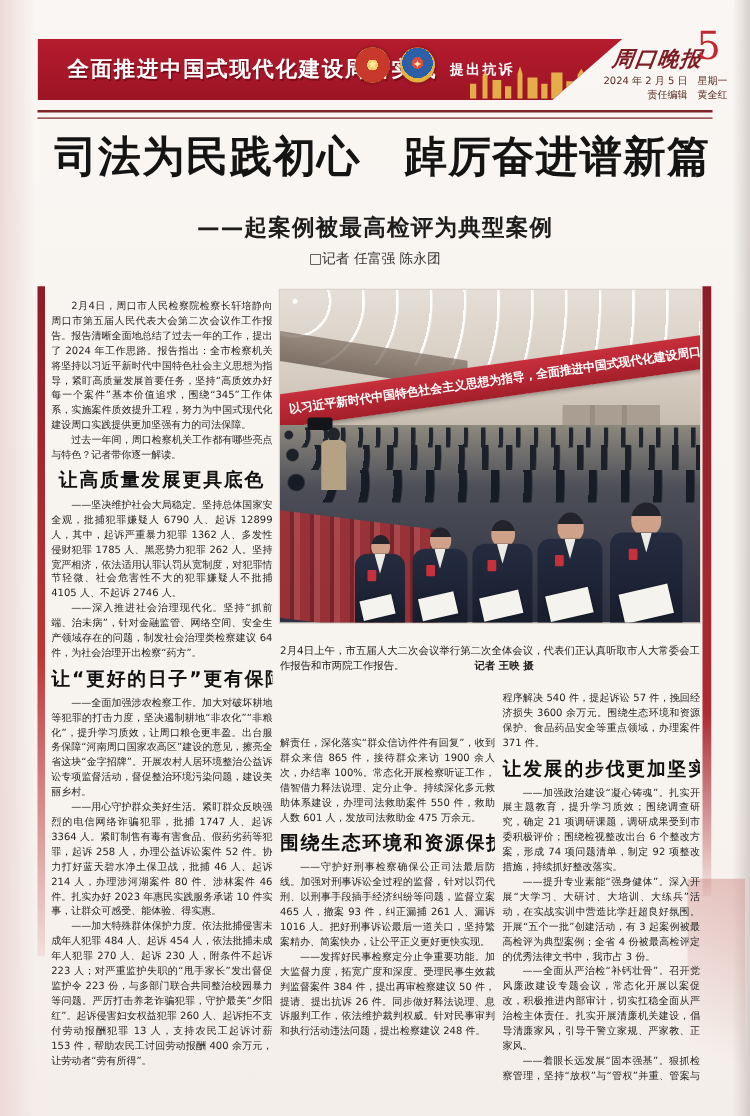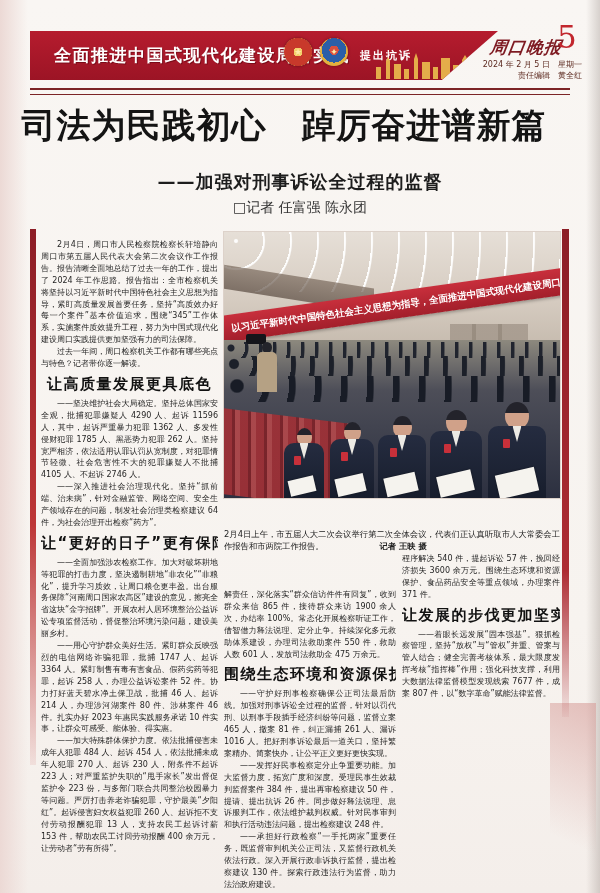--- a/index.html
+++ b/index.html
@@ -18,23 +18,23 @@
   .emblem-cppcc{left:290px;background:radial-gradient(circle at 50% 44%,#d94f3f 0 22%,#2b5fa8 22% 58%,#e2b13f 58% 100%);}
   .emblem span{color:#ffe9a8;font-size:9px;line-height:1;}
   .special-label{position:absolute;left:330px;top:17px;color:#fff;font-size:11px;font-weight:800;letter-spacing:2px;white-space:nowrap;}
   .skyline{position:absolute;left:344px;top:20px;opacity:.95;}
   .paper-name{position:absolute;left:490px;top:36px;color:#7e1a22;font-weight:800;font-style:italic;font-size:17px;letter-spacing:1px;transform:skewX(-8deg);white-space:nowrap;}
   .page-num{position:absolute;left:557px;top:22px;font-size:31px;color:#c2272e;font-family:"DejaVu Serif",serif;line-height:1;}
   .mast-date{position:absolute;right:18px;top:59px;font-size:8px;color:#5c291f;text-align:right;line-height:11px;white-space:nowrap;}
   .double-rule{position:absolute;left:30px;width:540px;top:88px;height:4px;border-top:2px solid #7c2426;border-bottom:1px solid #7c2426;}
 
   
-  .headline{position:absolute;left:14px;top:103px;width:540px;text-align:center;font-size:34px;font-weight:900;color:#141414;letter-spacing:1px;white-space:nowrap;}
+  .headline{position:absolute;left:36px;top:103px;width:540px;text-align:center;font-size:34px;font-weight:900;color:#141414;letter-spacing:1px;white-space:nowrap;}
   .subhead{position:absolute;left:30px;top:170px;width:540px;text-align:center;font-size:18px;font-weight:600;color:#1d1d1d;letter-spacing:1px;}
-  .byline{position:absolute;left:30px;top:199px;width:540px;text-align:center;font-size:14px;color:#333;}
+  .byline{position:absolute;left:30px;top:199px;width:540px;text-align:center;font-size:11px;color:#333;}
 
   
   .rule-left{position:absolute;left:30px;top:229px;width:6px;height:536px;background:linear-gradient(180deg,#8c1d26,#bd3636 55%,rgba(205,100,100,.12));}
   .rule-right{position:absolute;left:562px;top:229px;width:7px;height:488px;background:linear-gradient(180deg,#8c1d26,#ad2c33 70%,rgba(190,90,95,.08));}
 
   
   .col{position:absolute;font-size:8px;line-height:11.9px;color:#1f1f1f;text-align:justify;overflow:hidden;}
   .col-1{left:41px;top:239px;width:177px;height:634px;}
   .col-2{left:224px;top:553px;width:172px;height:330px;margin-top:36px;}
   .col-3{left:402px;top:553px;width:158px;height:312px;}
@@ -58,21 +58,21 @@
   .cameraman{position:absolute;left:30px;top:-6px;width:26px;height:62px;}
   .cameraman .cam{position:absolute;left:-8px;top:0;width:20px;height:10px;background:#14151a;border-radius:2px;}
   .cameraman .hd{position:absolute;left:8px;top:8px;width:10px;height:11px;border-radius:50%;background:#23242b;}
   .cameraman .bd{position:absolute;left:3px;top:18px;width:20px;height:40px;border-radius:5px 5px 0 0;background:#b5a184;}
   .fg{position:absolute;bottom:-8px;}
   .fg .head{border-radius:50% 50% 46% 46%;background:linear-gradient(180deg,#23232b 0 40%,#d0a189 40%);margin:0 auto;}
   .fg .body{background:linear-gradient(180deg,#252c40,#171d2c);border-radius:10px 10px 0 0;margin:-3px auto 0;position:relative;}
   .fg .shirt{position:absolute;left:50%;top:0;transform:translateX(-50%);width:9px;height:16px;background:#eceae4;clip-path:polygon(0 0,100% 0,50% 100%);}
   .fg .badge{position:absolute;left:26%;top:13px;width:7px;height:9px;background:#c8303a;border-radius:1px;}
   .fg .paper{position:absolute;bottom:5px;background:#f5f3ee;transform:rotate(-13deg);box-shadow:0 0 2px rgba(0,0,0,.45);}
-  .caption{position:absolute;left:224px;top:528px;width:336px;font-size:8.3px;line-height:12.4px;color:#222;text-align:justify;}
+  .caption{position:absolute;left:224px;top:514px;width:336px;font-size:8.3px;line-height:12.4px;color:#222;text-align:justify;}
   .caption .cap-text{text-indent:2em;display:inline;}
   .caption .cap-credit{padding-left:56px;font-weight:600;white-space:nowrap;}
 </style>
 </head>
 <body>
 
 <div class="sheet">
 
   <div class="edge-left-pink"></div>
   <div class="edge-right-gray"></div>
@@ -106,31 +106,31 @@
   </div>
   <div class="paper-name">周口晚报</div>
   <div class="page-num">5</div>
   <div class="mast-date">
     <div>2024 年 2 月 5 日　星期一</div>
     <div>责任编辑　黄全红</div>
   </div>
   <div class="double-rule"></div>
 
   <div class="headline">司法为民践初心　踔厉奋进谱新篇</div>
-  <div class="subhead">——加强对刑事诉讼全过程的监督</div>
+  <div class="subhead">——起案例被最高检评为典型案例</div>
   <div class="byline">□记者 任富强 陈永团</div>
 
   <div class="rule-left"></div>
   <div class="rule-right"></div>
 
   <div class="col col-1">
     <p class="para">2月4日，周口市人民检察院检察长轩培静向周口市第五届人民代表大会第二次会议作工作报告。报告清晰全面地总结了过去一年的工作，提出了 2024 年工作思路。报告指出：全市检察机关将坚持以习近平新时代中国特色社会主义思想为指导，紧盯高质量发展首要任务，坚持“高质效办好每一个案件”基本价值追求，围绕“345”工作体系，实施案件质效提升工程，努力为中国式现代化建设周口实践提供更加坚强有力的司法保障。</p>
     <p class="para">过去一年间，周口检察机关工作都有哪些亮点与特色？记者带你逐一解读。</p>
     <div class="sec-head">让高质量发展更具底色</div>
-    <p class="para">——坚决维护社会大局稳定。坚持总体国家安全观，批捕犯罪嫌疑人 4290 人、起诉 11596 人，其中，起诉严重暴力犯罪 1362 人、多发性侵财犯罪 1785 人、黑恶势力犯罪 262 人。坚持宽严相济，依法适用认罪认罚从宽制度，对犯罪情节轻微、社会危害性不大的犯罪嫌疑人不批捕 4105 人、不起诉 2746 人。</p>
+    <p class="para">——坚决维护社会大局稳定。坚持总体国家安全观，批捕犯罪嫌疑人 6790 人、起诉 12899 人，其中，起诉严重暴力犯罪 1362 人、多发性侵财犯罪 1785 人、黑恶势力犯罪 262 人。坚持宽严相济，依法适用认罪认罚从宽制度，对犯罪情节轻微、社会危害性不大的犯罪嫌疑人不批捕 4105 人、不起诉 2746 人。</p>
     <p class="para">——深入推进社会治理现代化。坚持“抓前端、治未病”，针对金融监管、网络空间、安全生产领域存在的问题，制发社会治理类检察建议 64 件，为社会治理开出检察“药方”。</p>
     <div class="sec-head">让“更好的日子”更有保障</div>
     <p class="para">——全面加强涉农检察工作。加大对破坏耕地等犯罪的打击力度，坚决遏制耕地“非农化”“非粮化”，提升学习质效，让周口粮仓更丰盈。出台服务保障“河南周口国家农高区”建设的意见，擦亮全省这块“金字招牌”。开展农村人居环境整治公益诉讼专项监督活动，督促整治环境污染问题，建设美丽乡村。</p>
     <p class="para">——用心守护群众美好生活。紧盯群众反映强烈的电信网络诈骗犯罪，批捕 1747 人、起诉 3364 人。紧盯制售有毒有害食品、假药劣药等犯罪，起诉 258 人，办理公益诉讼案件 52 件。协力打好蓝天碧水净土保卫战，批捕 46 人、起诉 214 人，办理涉河湖案件 80 件、涉林案件 46 件。扎实办好 2023 年惠民实践服务承诺 10 件实事，让群众可感受、能体验、得实惠。</p>
     <p class="para">——加大特殊群体保护力度。依法批捕侵害未成年人犯罪 484 人、起诉 454 人，依法批捕未成年人犯罪 270 人、起诉 230 人，附条件不起诉 223 人；对严重监护失职的“甩手家长”发出督促监护令 223 份，与多部门联合共同整治校园暴力等问题。严厉打击养老诈骗犯罪，守护最美“夕阳红”。起诉侵害妇女权益犯罪 260 人、起诉拒不支付劳动报酬犯罪 13 人，支持农民工起诉讨薪 153 件，帮助农民工讨回劳动报酬 400 余万元，让劳动者“劳有所得”。</p>
 
   </div>
 
   <div class="photo">
     <div class="ph-wall"></div>
@@ -191,24 +191,26 @@
     </div>
   </div>
 
   <div class="caption">
     <span class="cap-text">2月4日上午，市五届人大二次会议举行第二次全体会议，代表们正认真听取市人大常委会工作报告和市两院工作报告。</span><span class="cap-credit">记者 王映 摄</span>
   </div>
 
   <div class="col col-2">
     <p class="para cont">解责任，深化落实“群众信访件件有回复”，收到群众来信 865 件，接待群众来访 1900 余人次，办结率 100%。常态化开展检察听证工作，借智借力释法说理、定分止争。持续深化多元救助体系建设，办理司法救助案件 550 件，救助人数 601 人，发放司法救助金 475 万余元。</p>
     <div class="sec-head">围绕生态环境和资源保护</div>
-    <p class="para">——守护好刑事检察确保公正司法最后防线。加强对刑事诉讼全过程的监督，针对以罚代刑、以刑事手段插手经济纠纷等问题，监督立案 465 人，撤案 81 件，纠正漏捕 261 人、漏诉 1016 人。把好刑事诉讼最后一道关口，坚持繁案精办、简案快办，让公平正义更好更快实现。</p>
+    <p class="para">——守护好刑事检察确保公正司法最后防线。加强对刑事诉讼全过程的监督，针对以罚代刑、以刑事手段插手经济纠纷等问题，监督立案 465 人，撤案 93 件，纠正漏捕 261 人、漏诉 1016 人。把好刑事诉讼最后一道关口，坚持繁案精办、简案快办，让公平正义更好更快实现。</p>
     <p class="para">——发挥好民事检察定分止争重要功能。加大监督力度，拓宽广度和深度。受理民事生效裁判监督案件 384 件，提出再审检察建议 50 件，提请、提出抗诉 26 件。同步做好释法说理、息诉服判工作，依法维护裁判权威。针对民事审判和执行活动违法问题，提出检察建议 248 件。</p>
-    <p class="para">——承担好行政检察“一手托两家”重要任务，既监督审判机关公正司法，又监督行政机关依法行政。深入开展行政非诉执行监督，提出检察建议 130 件。探索行政违法行为监督，助力法治政府建设。</p>
   </div>
 
   <div class="col col-3">
     <p class="para cont">程序解决 540 件，提起诉讼 57 件，挽回经济损失 3600 余万元。围绕生态环境和资源保护、食品药品安全等重点领域，办理案件 371 件。</p>
     <div class="sec-head">让发展的步伐更加坚实</div>
+    <p class="para">——加强政治建设“凝心铸魂”。扎实开展主题教育，提升学习质效；围绕调查研究，确定 21 项调研课题，调研成果受到市委积极评价；围绕检视整改出台 6 个整改方案，形成 74 项问题清单，制定 92 项整改措施，持续抓好整改落实。</p>
+    <p class="para">——提升专业素能“强身健体”。深入开展“大学习、大研讨、大培训、大练兵”活动，在实战实训中营造比学赶超良好氛围。开展“五个一批”创建活动，有 3 起案例被最高检评为典型案例；全省 4 份被最高检评定的优秀法律文书中，我市占 3 份。</p>
+    <p class="para">——全面从严治检“补钙壮骨”。召开党风廉政建设专题会议，常态化开展以案促改，积极推进内部审计，切实扛稳全面从严治检主体责任。扎实开展清廉机关建设，倡导清廉家风，引导干警立家规、严家教、正家风。</p>
     <p class="para">——着眼长远发展“固本强基”。狠抓检察管理，坚持“放权”与“管权”并重、管案与管人结合；健全完善考核体系，最大限度发挥考核“指挥棒”作用；强化科技支撑，利用大数据法律监督模型发现线索 7677 件，成案 807 件，以“数字革命”赋能法律监督。</p>
   </div>
 
 </div>
 
 </body></html>

